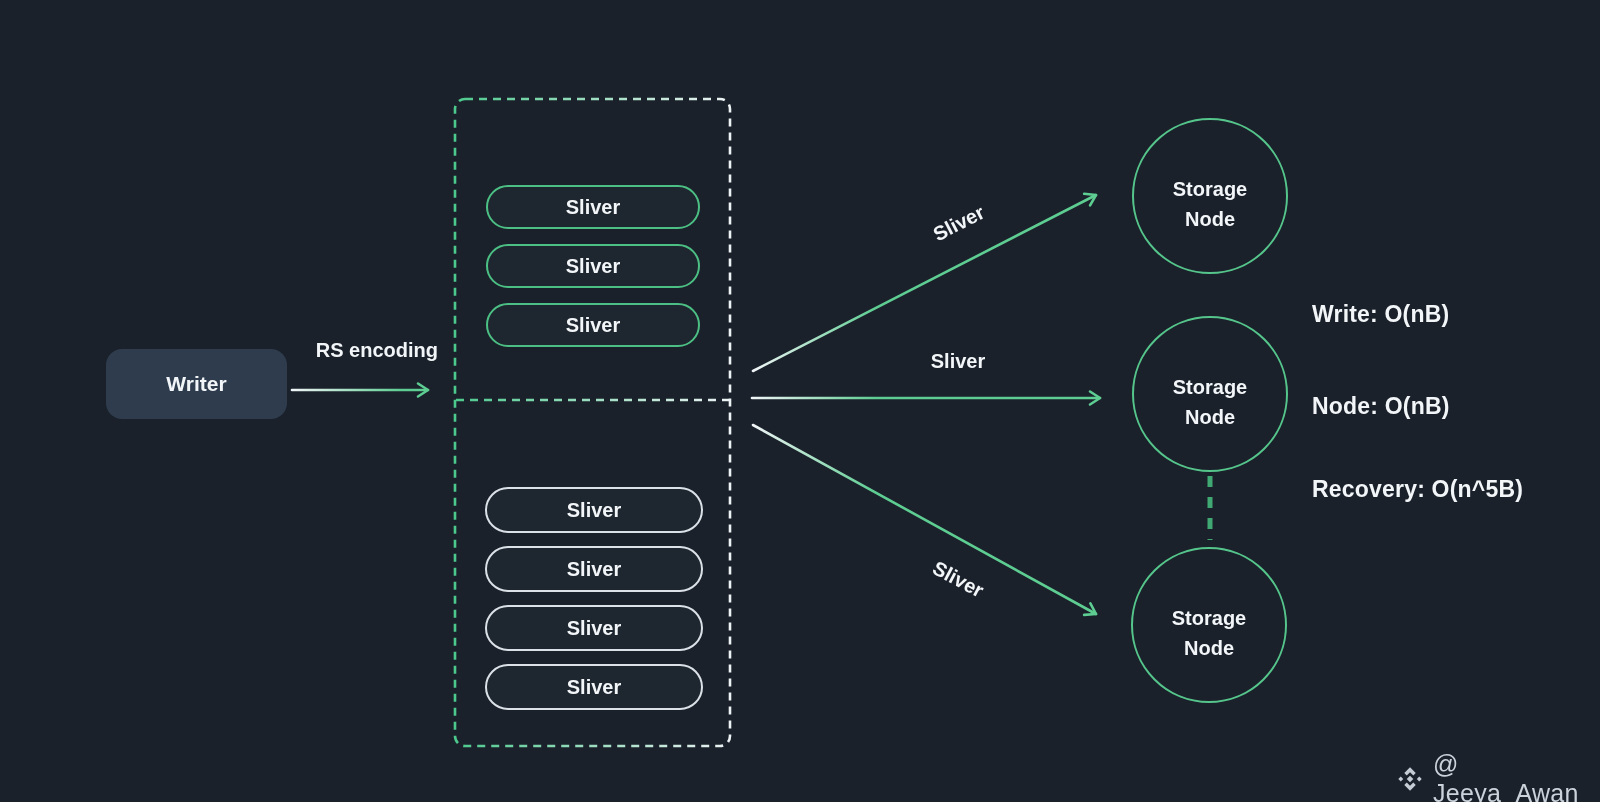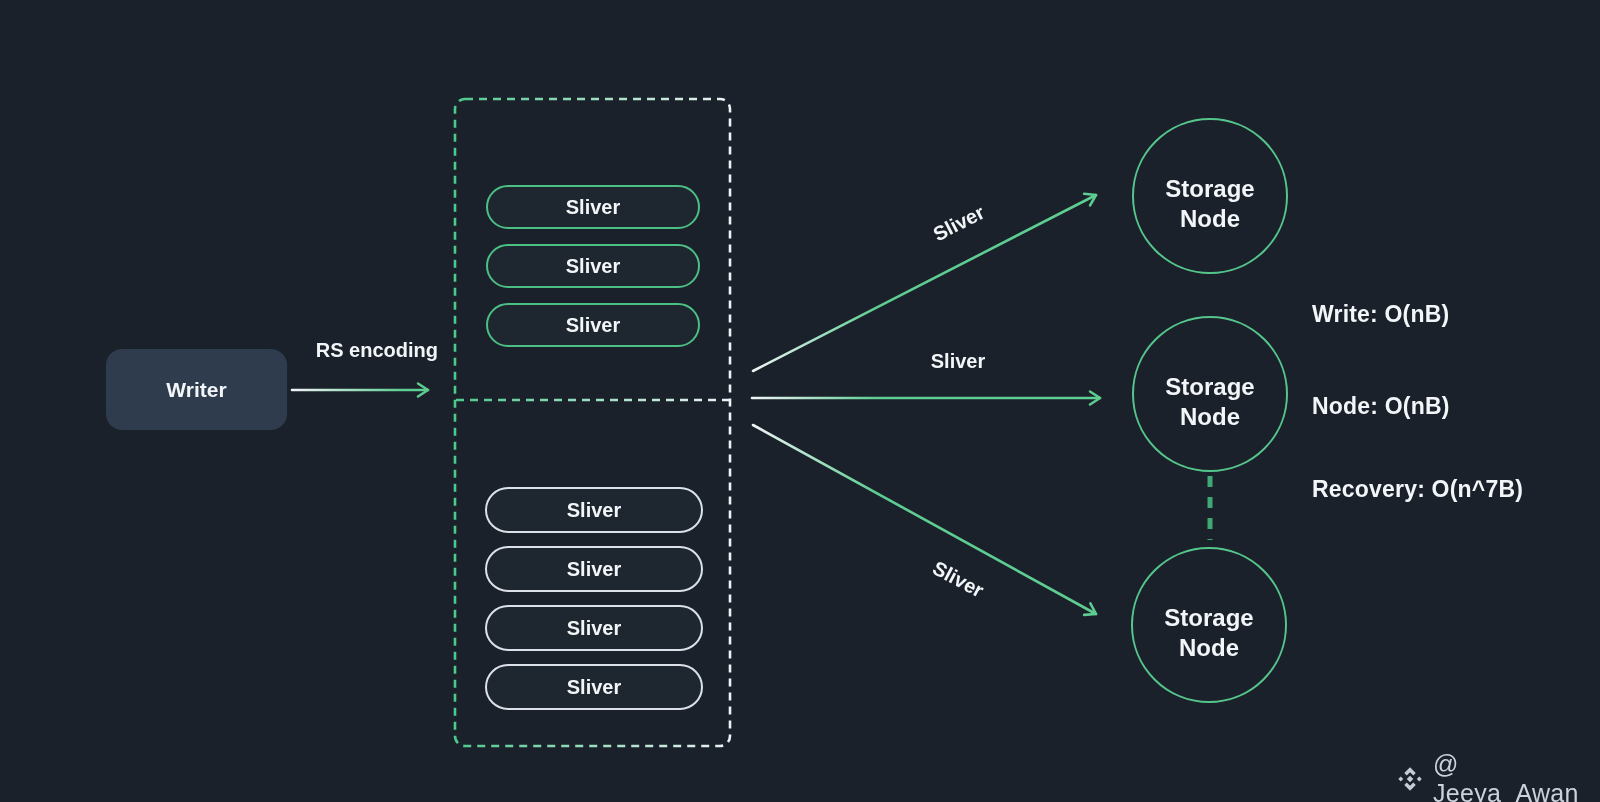--- a/index.html
+++ b/index.html
@@ -7,21 +7,21 @@
     position:relative;
     width:1600px;height:802px;
     background:#1a212b;
     overflow:hidden;
     font-family:"Liberation Sans","DejaVu Sans",sans-serif;
     color:#f3f6f8;
   }
   .lines{position:absolute;left:0;top:0;width:1600px;height:802px;pointer-events:none;}
 
   .writer-box{
-    position:absolute;left:106px;top:349px;width:181px;height:81px;
+    position:absolute;left:106px;top:349px;width:181px;height:70px;
     background:#2e3c4e;border-radius:16px;
     display:flex;align-items:center;justify-content:center;
     font-size:21px;font-weight:700;
   }
   .rs-label{
     position:absolute;left:288px;top:339px;width:150px;
     text-align:right;font-size:20px;font-weight:700;
   }
   .blob-title{
     position:absolute;left:455px;width:275px;text-align:center;
@@ -46,21 +46,21 @@
   .arrow-label.rot-up{transform:rotate(-27deg);}
   .arrow-label.rot-down{transform:rotate(28deg);}
 
   .node-circle{
     position:absolute;width:156px;height:156px;border-radius:50%;
     border:2px solid #55c58b;box-sizing:border-box;
     display:flex;align-items:center;justify-content:center;
   }
   .node-circle .node-text{
     width:100px;text-align:center;
-    font-size:24px;font-weight:700;line-height:30px;margin-top:16px;
+    font-size:20px;font-weight:700;line-height:30px;margin-top:16px;
   }
 
   .annotation{
     position:absolute;left:1312px;
     font-size:23px;font-weight:700;letter-spacing:.2px;
   }
   .ann-write{top:301px;}
   .ann-read{top:393px;}
   .ann-recovery{top:476px;}
 
@@ -153,21 +153,21 @@
   </div>
   <div class="node-circle" style="left:1132px;top:316px">
     <div class="node-text">Storage Node</div>
   </div>
   <div class="node-circle" style="left:1131px;top:547px">
     <div class="node-text">Storage Node</div>
   </div>
 
   <div class="annotation ann-write">Write: O(nB)</div>
   <div class="annotation ann-read">Node: O(nB)</div>
-  <div class="annotation ann-recovery">Recovery: O(n^7B)</div>
+  <div class="annotation ann-recovery">Recovery: O(n^5B)</div>
 
   <div class="watermark">
     <svg width="30" height="30" viewBox="0 0 24 24" fill="#c6ccd4">
       <path d="M12 2 L16.9 6.9 L14.8 9 L12 6.2 L9.2 9 L7.1 6.9 Z"></path>
       <path d="M2 12 L4.1 9.9 L6.2 12 L4.1 14.1 Z"></path>
       <path d="M12 9.2 L14.8 12 L12 14.8 L9.2 12 Z"></path>
       <path d="M17.8 12 L19.9 9.9 L22 12 L19.9 14.1 Z"></path>
       <path d="M12 22 L7.1 17.1 L9.2 15 L12 17.8 L14.8 15 L16.9 17.1 Z"></path>
     </svg>
     <span>@ Jeeya_Awan</span>

